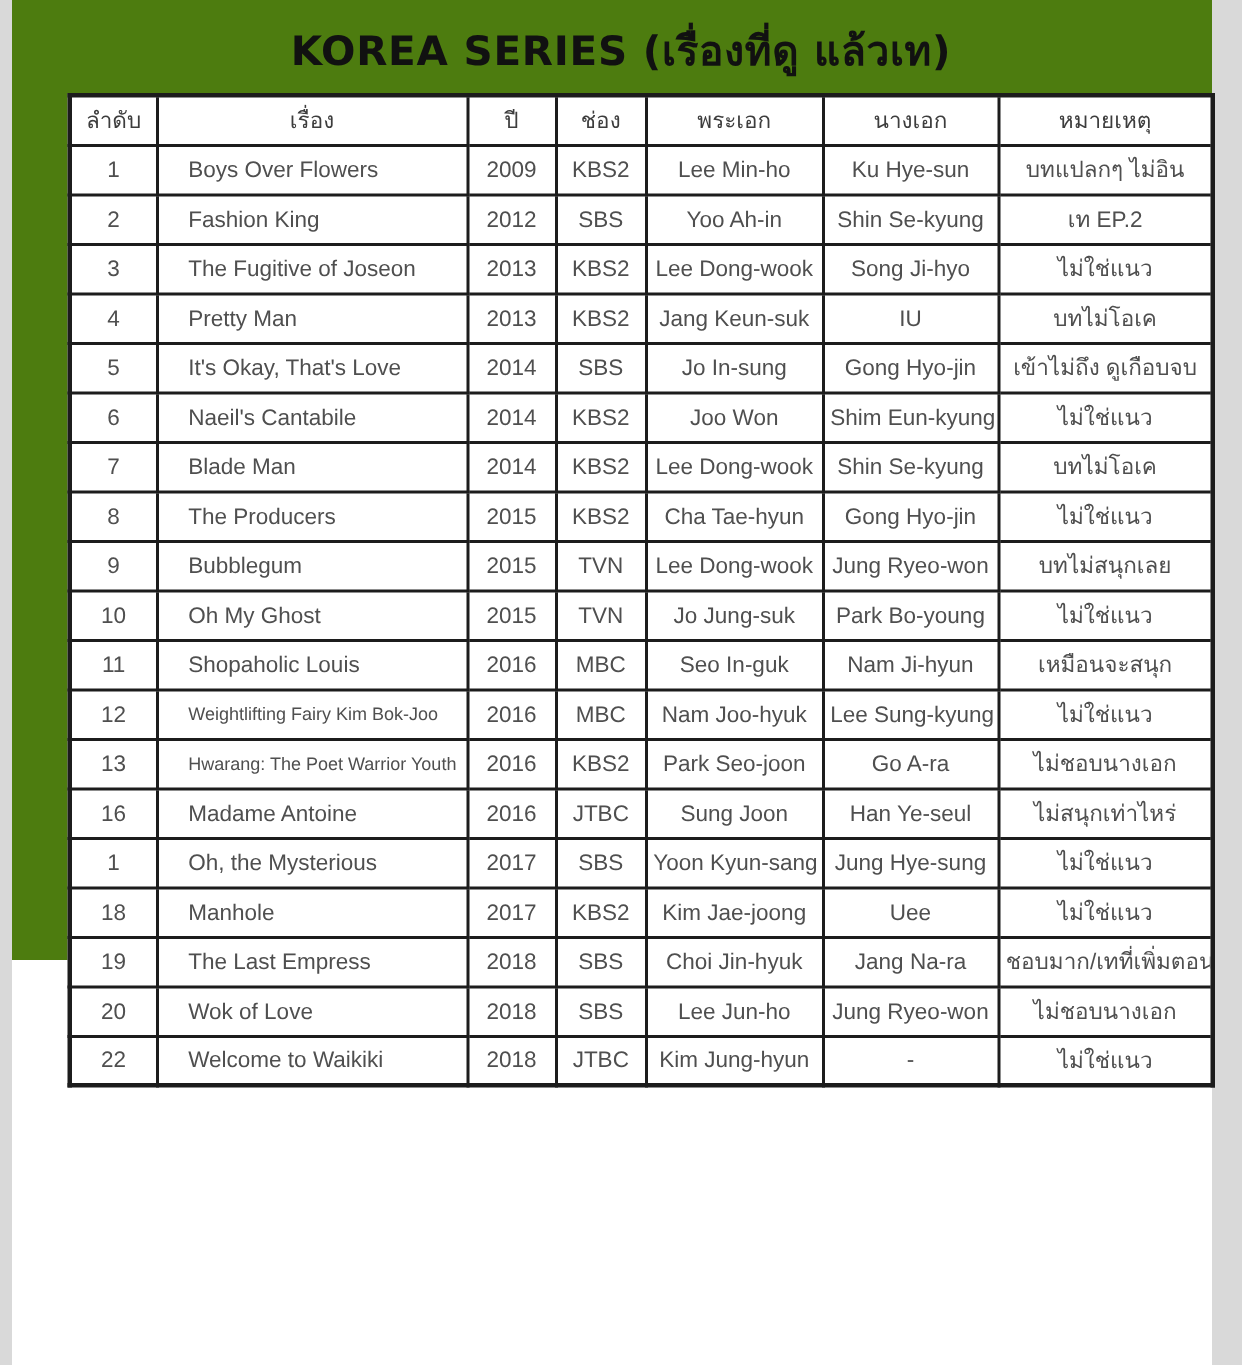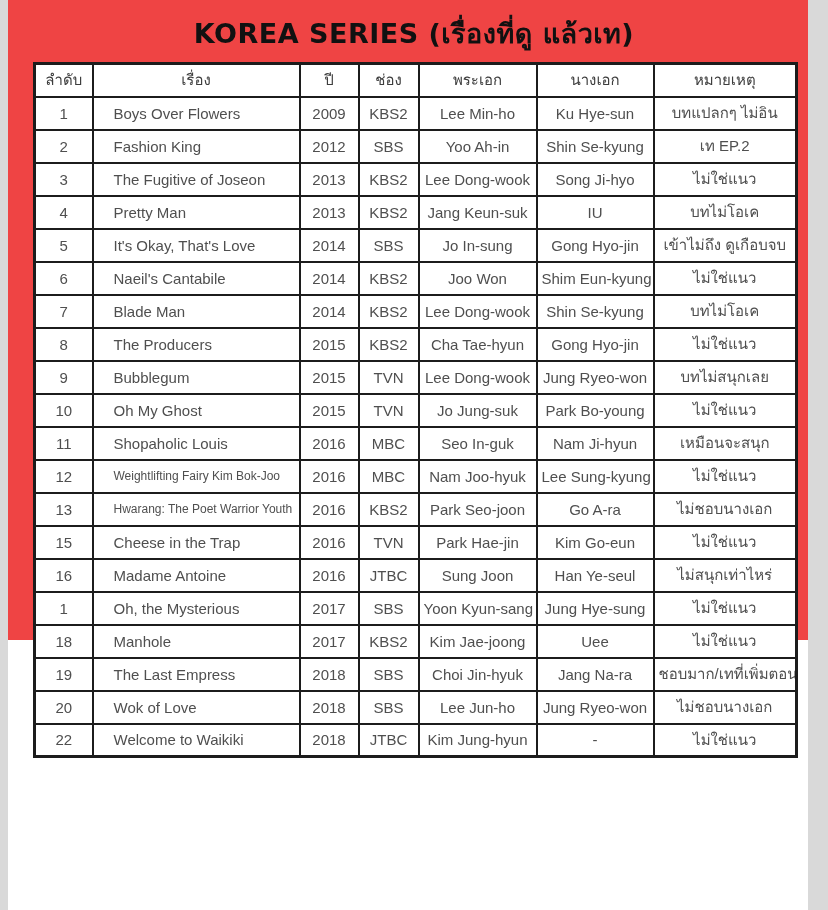--- a/index.html
+++ b/index.html
@@ -2,35 +2,35 @@
 <html><head>
 <meta charset="utf-8">
 <style>
   html, body { margin: 0; padding: 0; }
   body {
     width: 828px; height: 910px;
     background: #ffffff;
     font-family: "Liberation Sans", "DejaVu Sans", sans-serif;
     overflow: hidden;
   }
-  .page { position: relative; width: 828px; height: 640px; background: #ef4444; }
+  .page { position: relative; width: 828px; height: 640px; background: #4d7c0f; }
   .edge-strip { position: absolute; top: 0; height: 910px; background: #d9d9d9; }
   .edge-left  { left: 0; width: 8px; }
   .edge-right { right: 0; width: 20px; }
 
   .doc-title {
     position: absolute; top: 12px; left: 0; width: 828px;
     text-align: center;
     font-size: 27px; font-weight: bold; color: #111111;
     letter-spacing: 0.5px;
     font-family: "DejaVu Sans", "Liberation Sans", sans-serif;
   }
 
   table.series-table {
-    position: absolute; left: 33px; top: 62px;
+    position: absolute; left: 45px; top: 62px;
     width: 762px;
     border-collapse: collapse;
     table-layout: fixed;
     border: 3px solid #1c1c1c;
     background: #ffffff;
   }
   .series-table th, .series-table td {
     border: 2px solid #1c1c1c;
     height: 33px;
     padding: 0 4px;
@@ -209,29 +209,20 @@
       <td class="col-no">13</td>
       <td class="col-title shrink">Hwarang: The Poet Warrior Youth</td>
       <td class="col-year">2016</td>
       <td class="col-channel">KBS2</td>
       <td class="col-male">Park Seo-joon</td>
       <td class="col-female">Go A-ra</td>
       <td class="col-remark">ไม่ชอบนางเอก</td>
     </tr>
 
 
-    <tr>
-      <td class="col-no">15</td>
-      <td class="col-title">Cheese in the Trap</td>
-      <td class="col-year">2016</td>
-      <td class="col-channel">TVN</td>
-      <td class="col-male">Park Hae-jin</td>
-      <td class="col-female">Kim Go-eun</td>
-      <td class="col-remark">ไม่ใช่แนว</td>
-    </tr>
 
     <tr>
       <td class="col-no">16</td>
       <td class="col-title">Madame Antoine</td>
       <td class="col-year">2016</td>
       <td class="col-channel">JTBC</td>
       <td class="col-male">Sung Joon</td>
       <td class="col-female">Han Ye-seul</td>
       <td class="col-remark">ไม่สนุกเท่าไหร่</td>
     </tr>

